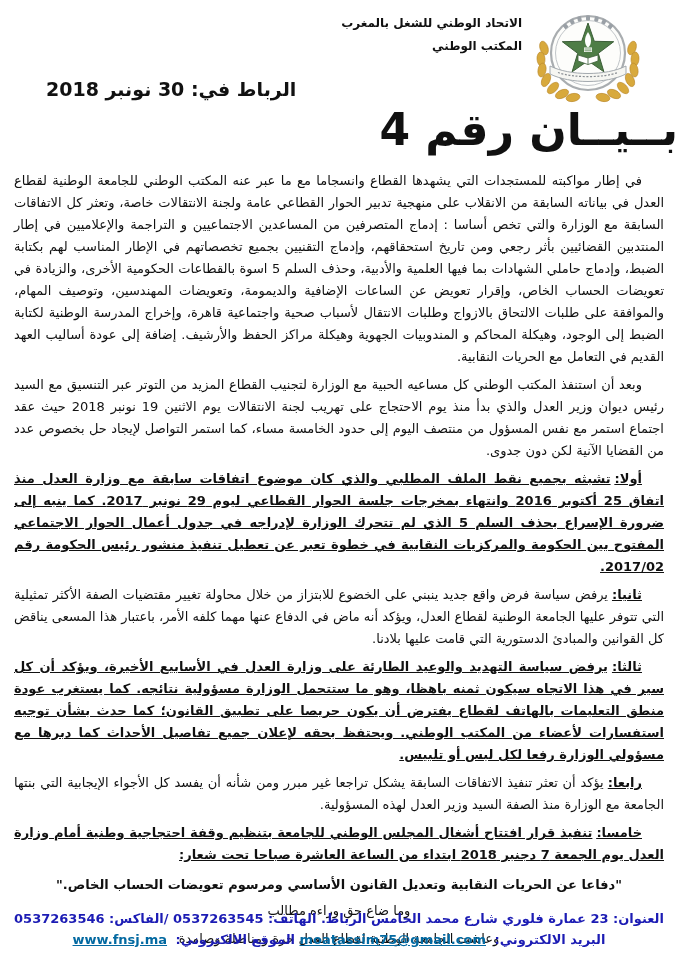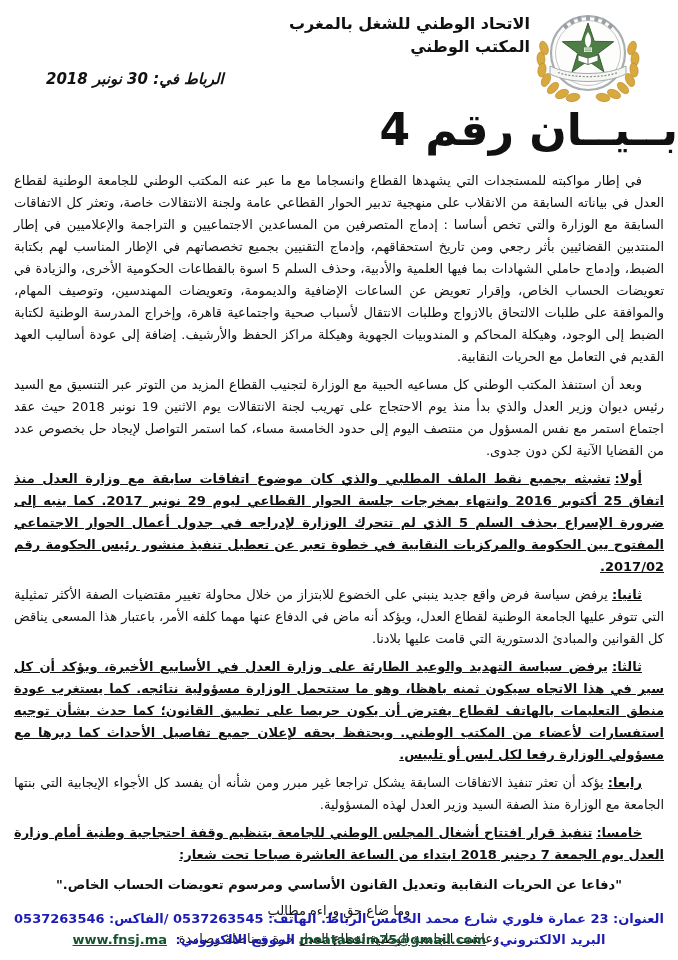--- a/index.html
+++ b/index.html
@@ -1,39 +1,39 @@
 <!DOCTYPE html>
 <html lang="ar"><head>
 <meta charset="utf-8">
 <style>
   html,body{margin:0;padding:0;background:#e9e9e9;}
   .page{width:678px;height:960px;background:#ffffff;position:relative;margin:0 auto;
         font-family:"DejaVu Sans",sans-serif;color:#111;overflow:hidden;box-shadow:0 0 4px rgba(0,0,0,.25);}
   
   .header{position:absolute;top:6px;left:0;right:0;height:102px;}
   .logo{position:absolute;top:2px;right:30px;width:120px;height:95px;}
-  .org{position:absolute;top:6px;right:148px;direction:rtl;text-align:right;
-       font-weight:700;font-size:16px;line-height:23px;white-space:nowrap;}
-  .date{position:absolute;top:64px;left:46px;direction:rtl;font-weight:700;font-size:15px;white-space:nowrap;font-style:italic;}
+  .org{position:absolute;top:6px;right:156px;direction:rtl;text-align:right;
+       font-weight:700;font-size:12px;line-height:23px;white-space:nowrap;}
+  .date{position:absolute;top:72px;left:46px;direction:rtl;font-weight:700;font-size:19px;white-space:nowrap;}
   
   .title{position:absolute;top:104px;left:0;width:100%;text-align:right;direction:rtl;
          font-size:44px;font-weight:700;letter-spacing:1px;}
   
   .content{position:absolute;top:170px;right:14px;left:14px;direction:rtl;
            text-align:justify;font-size:13px;line-height:22px;}
   .content p{margin:0 0 6px 0;text-indent:22px;}
   .b{font-weight:700;text-decoration:underline;}
   .lead{font-weight:700;text-decoration:underline;margin-left:4px;}
   .center{text-align:center;text-indent:0 !important;}
   .slogan{font-weight:700;margin:8px 0 4px 0 !important;}
   .signature{font-weight:700;font-size:15px;margin:12px 0 8px 0 !important;}
   
   .footer{position:absolute;bottom:10px;left:0;width:100%;text-align:center;direction:rtl;
           color:#1c1cb4;font-weight:700;font-size:13px;line-height:21px;}
-  .footer a{color:#14532d;text-decoration:underline;}
+  .footer a{color:#0369a1;text-decoration:underline;}
   .lbl{margin-left:4px;}
 </style>
 </head>
 <body>
 
 <div class="page">
 
   <div class="header">
     <div class="org">
       <div>الاتحاد الوطني للشغل بالمغرب</div>

